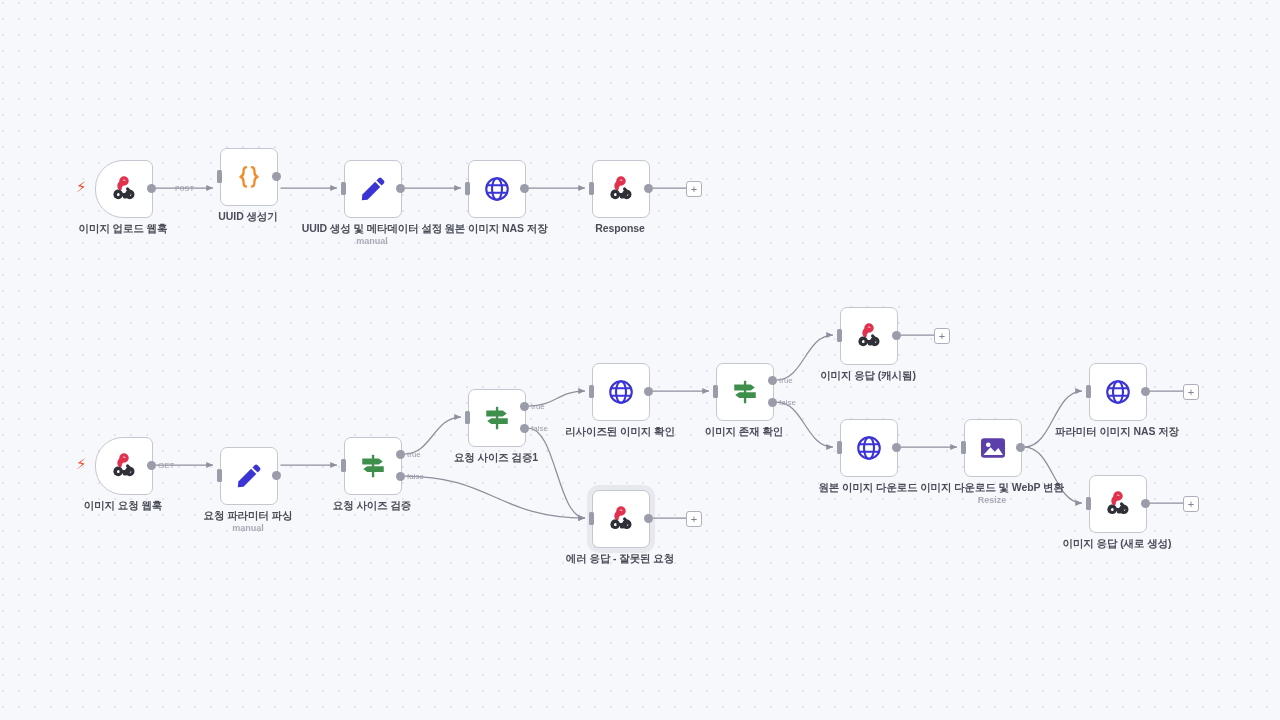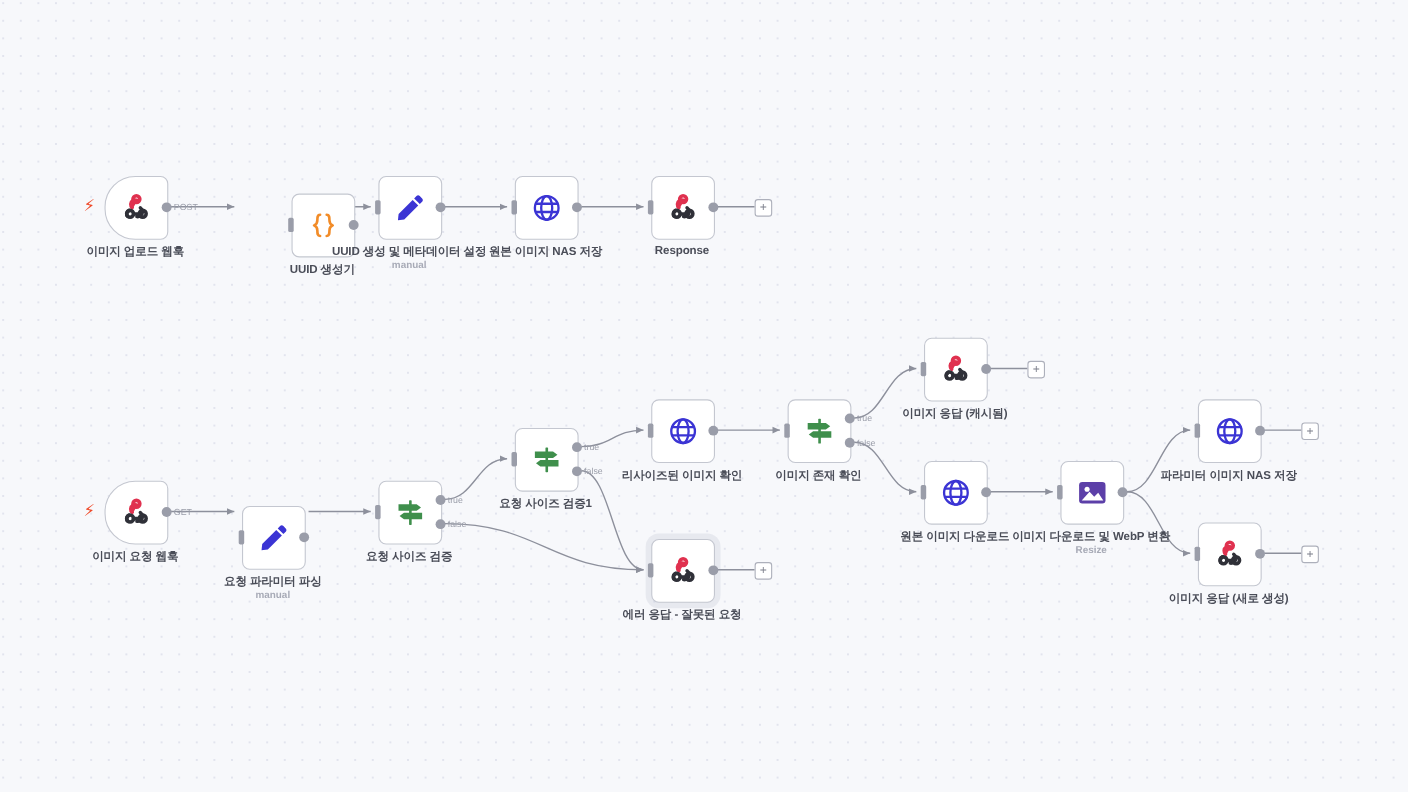--- a/index.html
+++ b/index.html
@@ -112,23 +112,23 @@
           <circle cx="16.6" cy="16.3" r="2.5" stroke="#2f3038"></circle>
           <circle cx="7.4" cy="16.3" r="2.5" stroke="#2f3038"></circle>
           <path d="M9.9 16.4 L14.1 16.4" stroke="#2f3038"></path>
           <path d="M6.6 13.8 C5.2 14.6 4.6 16.4 5.3 17.9" stroke="#2f3038"></path>
         </g>
       </svg>
         </div>
         <div class="label">이미지 업로드 웹훅</div>
         <div class="bolt" style="left:-19px;top:20px;">⚡</div>
         <div class="port-out" style="left:52px;top:23.5px;"></div>
-        <div class="port-lbl" style="left:63px;top:23.5px;">POST</div>
-      </div>
-      <div class="node" style="left: 220px; top: 176px; width: 56px; height: 56px; margin-left: 45px;">
+        <div class="port-lbl" style="left:80px;top:23.5px;font-family:Liberation Mono, monospace;">POST</div>
+      </div>
+      <div class="node" style="left: 220px; top: 148px; width: 56px; height: 56px;">
         <div class="box">
           <svg class="ic" width="30" height="30" viewBox="0 0 24 24">
         <g fill="none" stroke="#f28c28" stroke-width="1.9" stroke-linecap="round" stroke-linejoin="round">
           <path d="M9.6 4.2 C7.6 4.2 7.6 6.0 7.6 8.2 C7.6 10.4 6.6 11.4 5.2 11.9 C6.6 12.4 7.6 13.4 7.6 15.6 C7.6 17.8 7.6 19.6 9.6 19.6"></path>
           <path d="M14.4 4.2 C16.4 4.2 16.4 6.0 16.4 8.2 C16.4 10.4 17.4 11.4 18.8 11.9 C17.4 12.4 16.4 13.4 16.4 15.6 C16.4 17.8 16.4 19.6 14.4 19.6"></path>
         </g>
       </svg>
         </div>
         <div class="label">UUID 생성기</div>
         <div class="port-in" style="left:-3px;top:21.5px;"></div>
@@ -194,21 +194,21 @@
           <path d="M9.9 16.4 L14.1 16.4" stroke="#2f3038"></path>
           <path d="M6.6 13.8 C5.2 14.6 4.6 16.4 5.3 17.9" stroke="#2f3038"></path>
         </g>
       </svg>
         </div>
         <div class="label">이미지 요청 웹훅</div>
         <div class="bolt" style="left:-19px;top:20px;">⚡</div>
         <div class="port-out" style="left:52px;top:23.5px;"></div>
         <div class="port-lbl" style="left:63px;top:23.5px;">GET</div>
       </div>
-      <div class="node" style="left: 220px; top: 460px; width: 56px; height: 40px;">
+      <div class="node" style="left: 220px; top: 447px; width: 56px; height: 40px;">
         <div class="box">
           <svg class="ic" width="30" height="30" viewBox="0 0 24 24">
         <g fill="#3b34d4">
           <path d="M18.9 3.4 L20.6 5.1 C21.3 5.8 21.3 6.8 20.6 7.5 L18.9 9.2 L14.8 5.1 L16.5 3.4 C17.2 2.7 18.2 2.7 18.9 3.4 Z"></path>
           <path d="M13.7 6.2 L17.8 10.3 L7.6 20.5 L3.0 21.0 L3.5 16.4 Z"></path>
         </g>
       </svg>
         </div>
         <div class="label">요청 파라미터 파싱</div>
         <div class="sublabel">manual</div>

